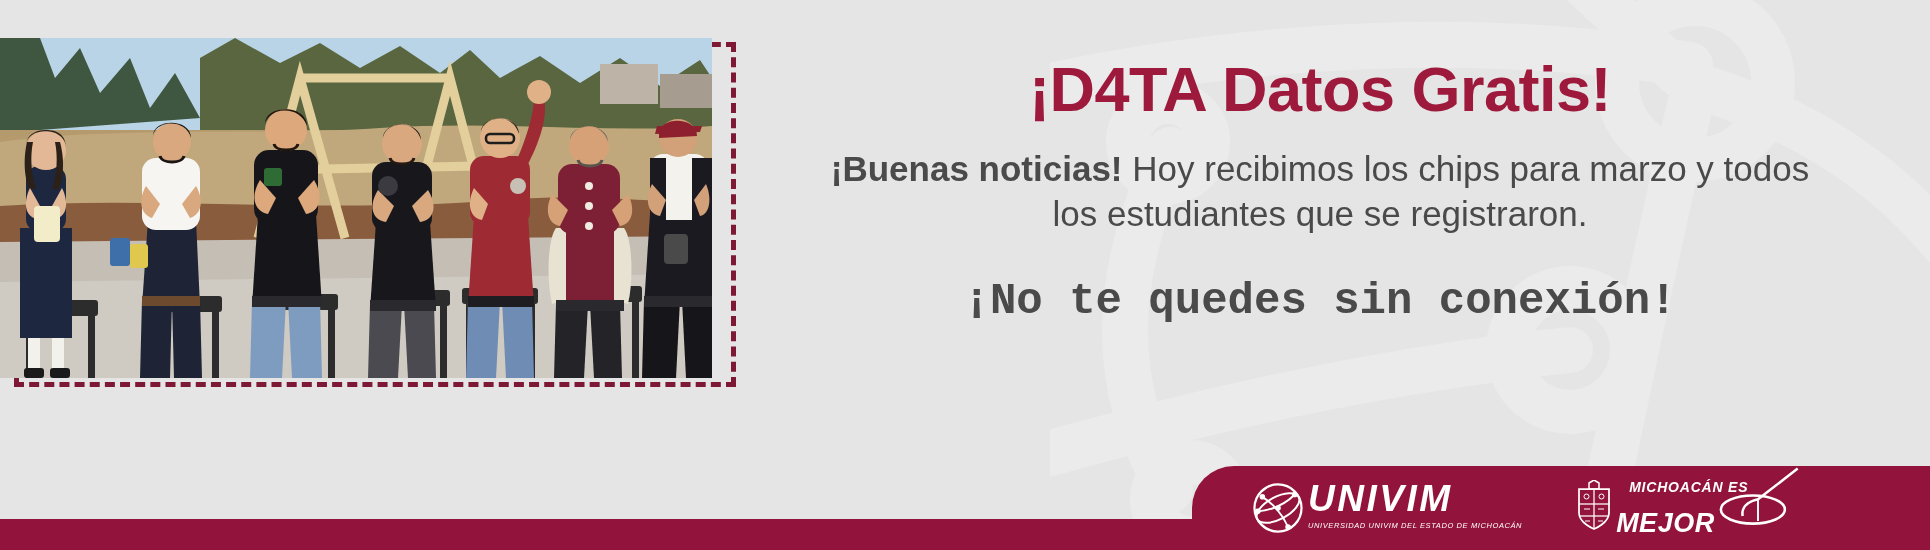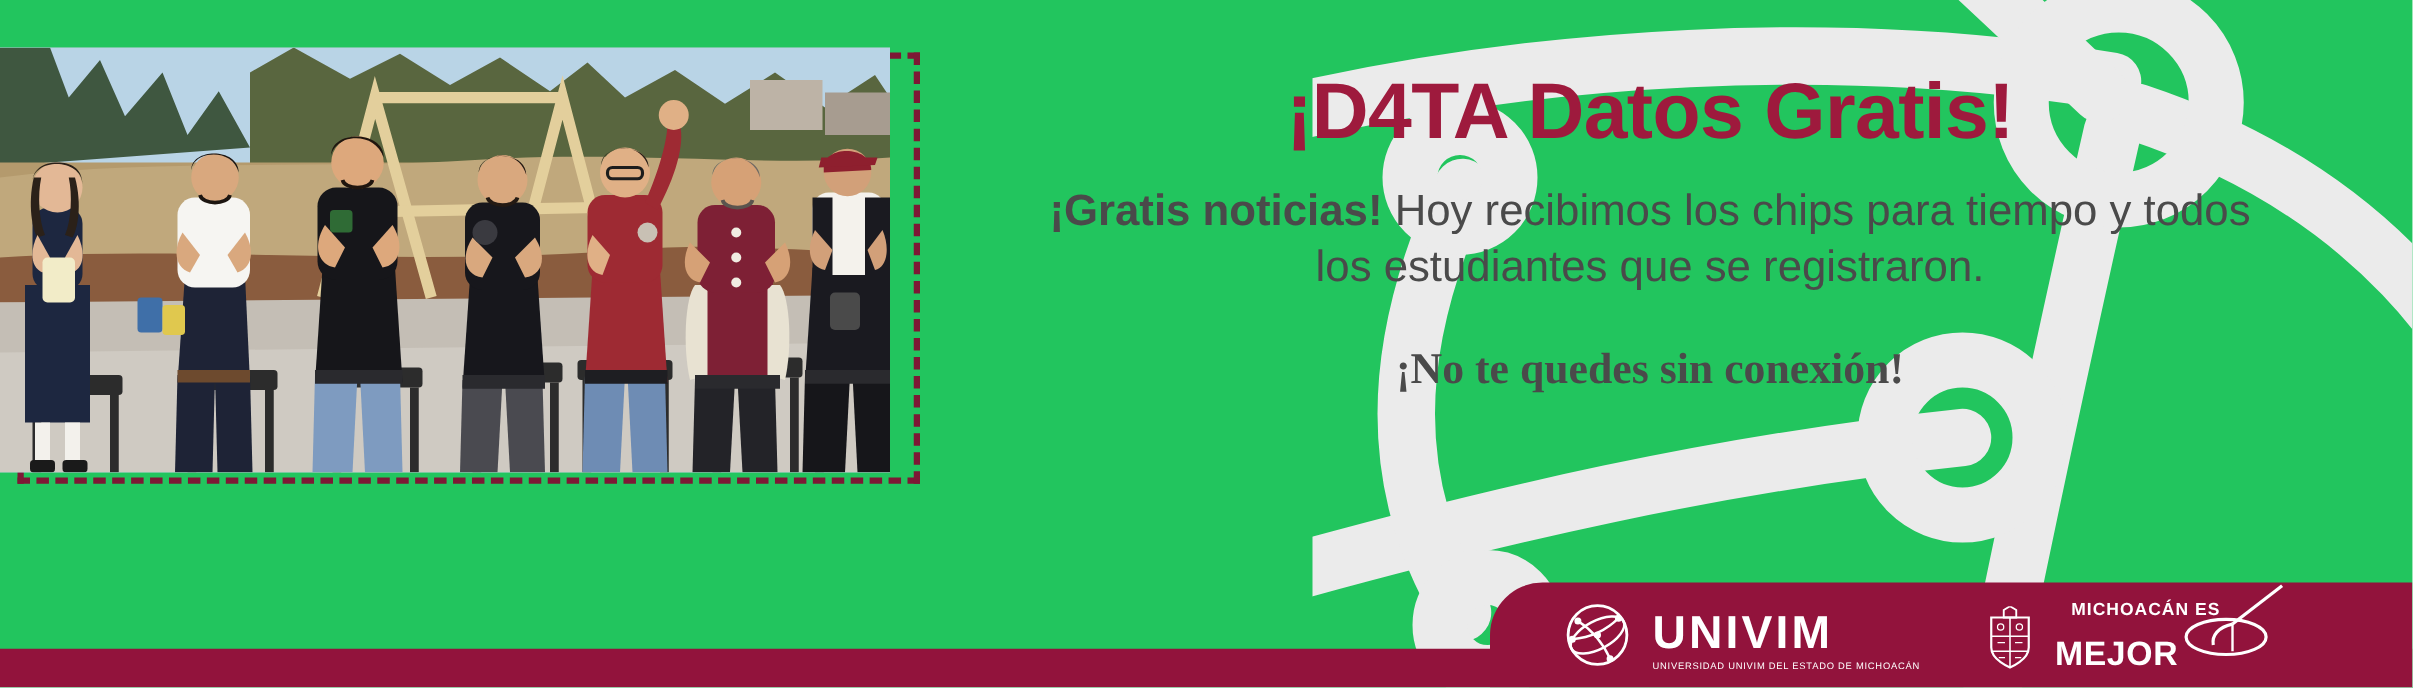--- a/index.html
+++ b/index.html
@@ -9,21 +9,21 @@
     height: 550px;
     overflow: hidden;
     background: #ffffff;
     font-family: "Liberation Sans", sans-serif;
   }
 
   #banner {
     position: relative;
     width: 1930px;
     height: 550px;
-    background: #22c55e;
+    background: #e5e5e5;
     overflow: hidden;
   }
 
   
   #watermark {
     position: absolute;
     top: -150px;
     right: -120px;
     width: 1000px;
     height: 820px;
@@ -88,22 +88,22 @@
     color: #4a4a4a;
     line-height: 1.28;
     max-width: 1010px;
   }
 
   .para.first { margin-bottom: 34px; }
 
   .bold { font-weight: bold; color: #4a4a4a; }
 
   #closing {
-    font-family: Liberation Serif, serif;
-    font-size: 35px;
+    font-family: Liberation Mono, monospace;
+    font-size: 44px;
     font-weight: bold;
     color: #4a4a4a;
     line-height: 1.28;
     margin-top: 2px;
   }
 
   
   #footer-panel {
     position: absolute;
     left: 1192px;
@@ -123,21 +123,21 @@
   #bottom-bar {
     position: absolute;
     left: 0;
     top: 519px;
     width: 1930px;
     height: 31px;
     background: #92133c;
     z-index: 5;
   }
 
-  .logo-group { display: flex; align-items: flex-end; gap: 16px; }
+  .logo-group { display: flex; align-items: flex-start; gap: 2px; font-style: italic; }
 
   #univim-mark { width: 56px; height: 56px; flex: 0 0 auto; }
   #univim-mark svg { display: block; width: 56px; height: 56px; }
 
   .univim-text { display: flex; flex-direction: column; line-height: 1; }
   #univim-word {
     font-family: "Liberation Sans", sans-serif;
     font-size: 37px;
     font-weight: bold;
     color: #ffffff;
@@ -374,21 +374,21 @@
         <rect x="664" y="196" width="24" height="30" rx="4" fill="#4a4a4a"></rect>
       </g>
     </svg>
   </div>
 
   <div id="content">
 
     <div id="headline">¡D4TA Datos Gratis!</div>
 
     <div class="para first">
-      <span class="bold">¡Gratis noticias!</span><span> Hoy recibimos los chips para tiempo y todos los estudiantes que se registraron.</span>
+      <span class="bold">¡Buenas noticias!</span><span> Hoy recibimos los chips para marzo y todos los estudiantes que se registraron.</span>
     </div>
 
 
     <div id="closing">¡No te quedes sin conexión!</div>
   </div>
 
   <div id="bottom-bar"></div>
 
   <div id="footer-panel">
 

